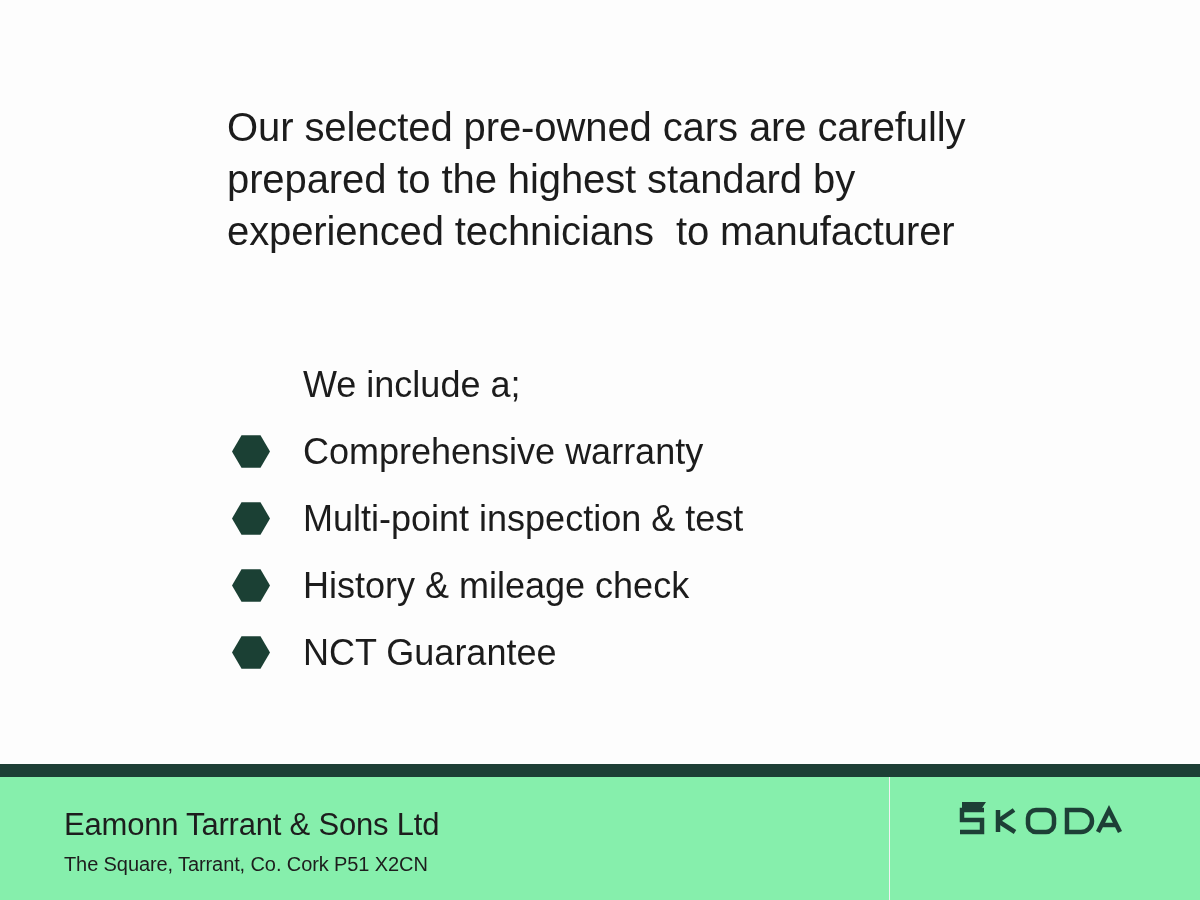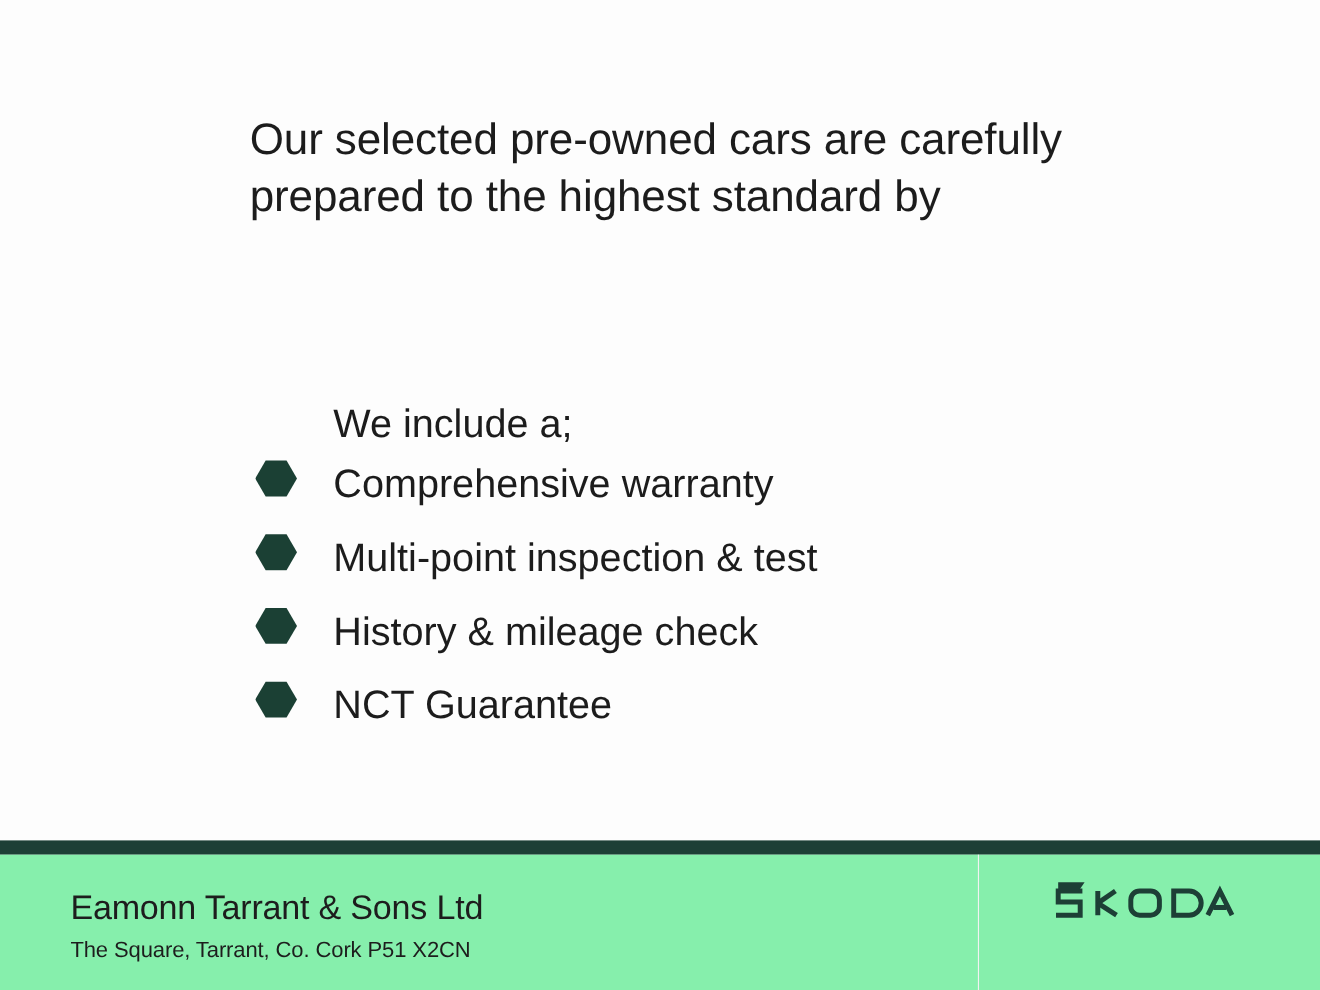--- a/index.html
+++ b/index.html
@@ -58,21 +58,21 @@
   .bullets {
     position: absolute;
     left: 232px;
     top: 418px;
     width: 760px;
   }
   .bullet-row {
     position: relative;
     height: 67px;
     display: flex;
-    align-items: flex-start;
+    align-items: center;
   }
   .hex {
     width: 38px;
     height: 34px;
     flex: 0 0 38px;
     background: #1b4034;
     -webkit-clip-path: polygon(25% 2%, 75% 2%, 100% 50%, 75% 98%, 25% 98%, 0% 50%);
     clip-path: polygon(25% 2%, 75% 2%, 100% 50%, 75% 98%, 25% 98%, 0% 50%);
   }
   .bullet-text {
@@ -153,20 +153,21 @@
 </head>
 <body>
 
 <div class="page">
 
   <div class="content">
 
     <div class="headline">
       <span>Our selected pre-owned cars are carefully</span>
       <span>prepared to the highest standard by</span>
+      <span>experienced technicians  to manufacturer</span>
     </div>
 
     <div class="include-line">We include a;</div>
 
     <div class="bullets">
 
       <div class="bullet-row">
         <span class="hex"></span>
         <span class="bullet-text">Comprehensive warranty</span>
       </div>

